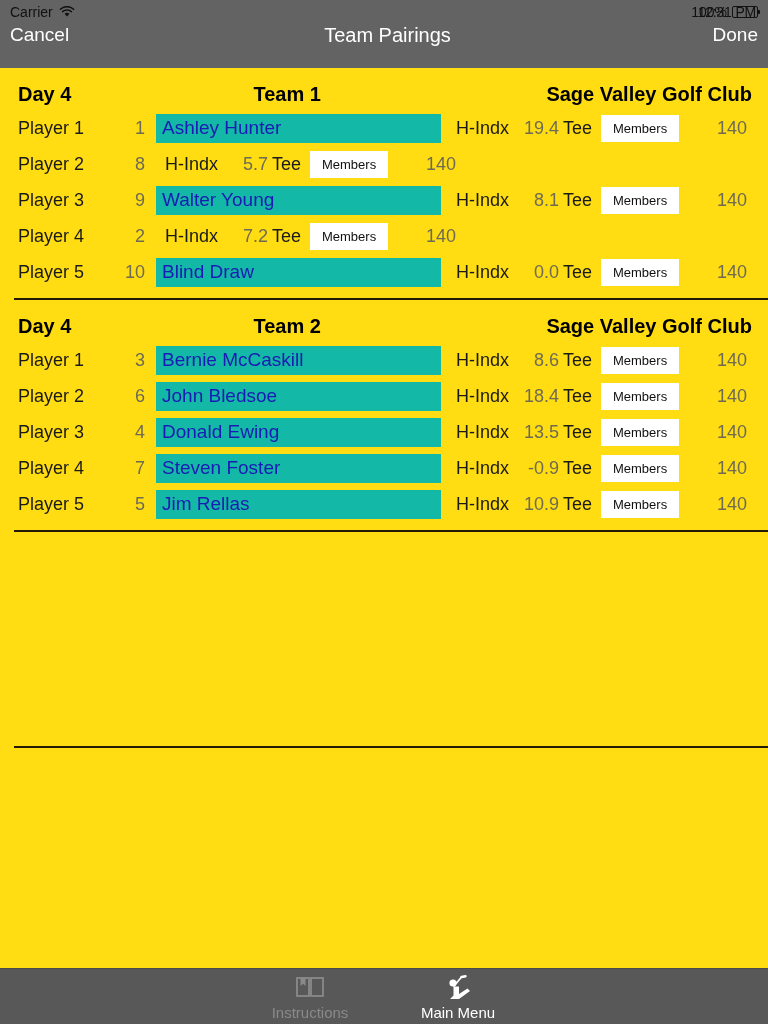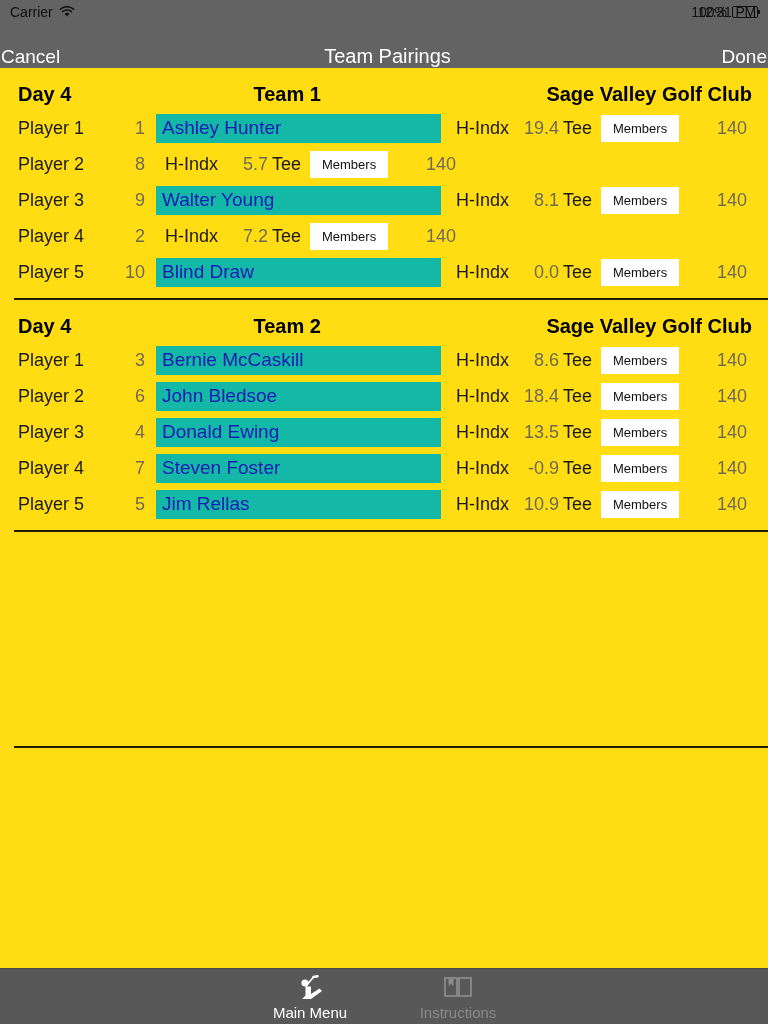--- a/index.html
+++ b/index.html
@@ -78,24 +78,24 @@
     height: 100%;
     width: 100%;
     border-radius: 1px;
   }
 
   
   .nav-bar {
     height: 44px;
     background: #636363;
     display: flex;
-    align-items: flex-end;
+    align-items: flex-start;
     position: relative;
     box-sizing: border-box;
-    padding: 0 1px;
+    padding: 0 10px;
   }
   .nav-btn {
     color: #ffffff;
     font-size: 19px;
     background: none;
     border: none;
     padding: 0;
     cursor: pointer;
     font-family: inherit;
   }
@@ -391,34 +391,34 @@
           <span class="pr-yards">140</span>
         </div>
       </div>
       <div class="divider spaced"></div>
       <div class="filler"></div>
       <div class="divider"></div>
     </div>
 </div>
 
 <div class="tab-bar">
+  <div class="tab-item inactive">
+    <span class="tab-icon">
+      <svg width="30" height="26" viewBox="0 0 30 26" aria-hidden="true">
+        <rect x="2" y="3" width="12" height="18" fill="none" stroke="#8a8a8a" stroke-width="1.8"></rect>
+        <rect x="16" y="3" width="12" height="18" fill="none" stroke="#8a8a8a" stroke-width="1.8"></rect>
+        <path d="M5.5 3 L10.5 3 L10.5 11 L8 8.7 L5.5 11 Z" fill="#8a8a8a"></path>
+      </svg>
+    </span>
+    <span class="tab-label">Instructions</span>
+  </div>
   <div class="tab-item active">
     <span class="tab-icon">
       <svg width="36" height="28" viewBox="0 0 36 28" aria-hidden="true">
         <circle cx="13" cy="9" r="3.6" fill="#ffffff"></circle>
         <path d="M13.5 12.5 L13.5 21.5 L10 25 L19 25 L30 17 L27.5 14.5 L19 20 L19 12.5 Z" fill="#ffffff"></path>
         <path d="M14 12 L21.5 3" stroke="#ffffff" stroke-width="1.8" fill="none" stroke-linecap="round"></path>
         <path d="M21.5 3 L25.5 2.2" stroke="#ffffff" stroke-width="2.4" fill="none" stroke-linecap="round"></path>
       </svg>
     </span>
     <span class="tab-label">Main Menu</span>
   </div>
-  <div class="tab-item inactive">
-    <span class="tab-icon">
-      <svg width="30" height="26" viewBox="0 0 30 26" aria-hidden="true">
-        <rect x="2" y="3" width="12" height="18" fill="none" stroke="#8a8a8a" stroke-width="1.8"></rect>
-        <rect x="16" y="3" width="12" height="18" fill="none" stroke="#8a8a8a" stroke-width="1.8"></rect>
-        <path d="M5.5 3 L10.5 3 L10.5 11 L8 8.7 L5.5 11 Z" fill="#8a8a8a"></path>
-      </svg>
-    </span>
-    <span class="tab-label">Instructions</span>
-  </div>
 </div>
 
 </body></html>

